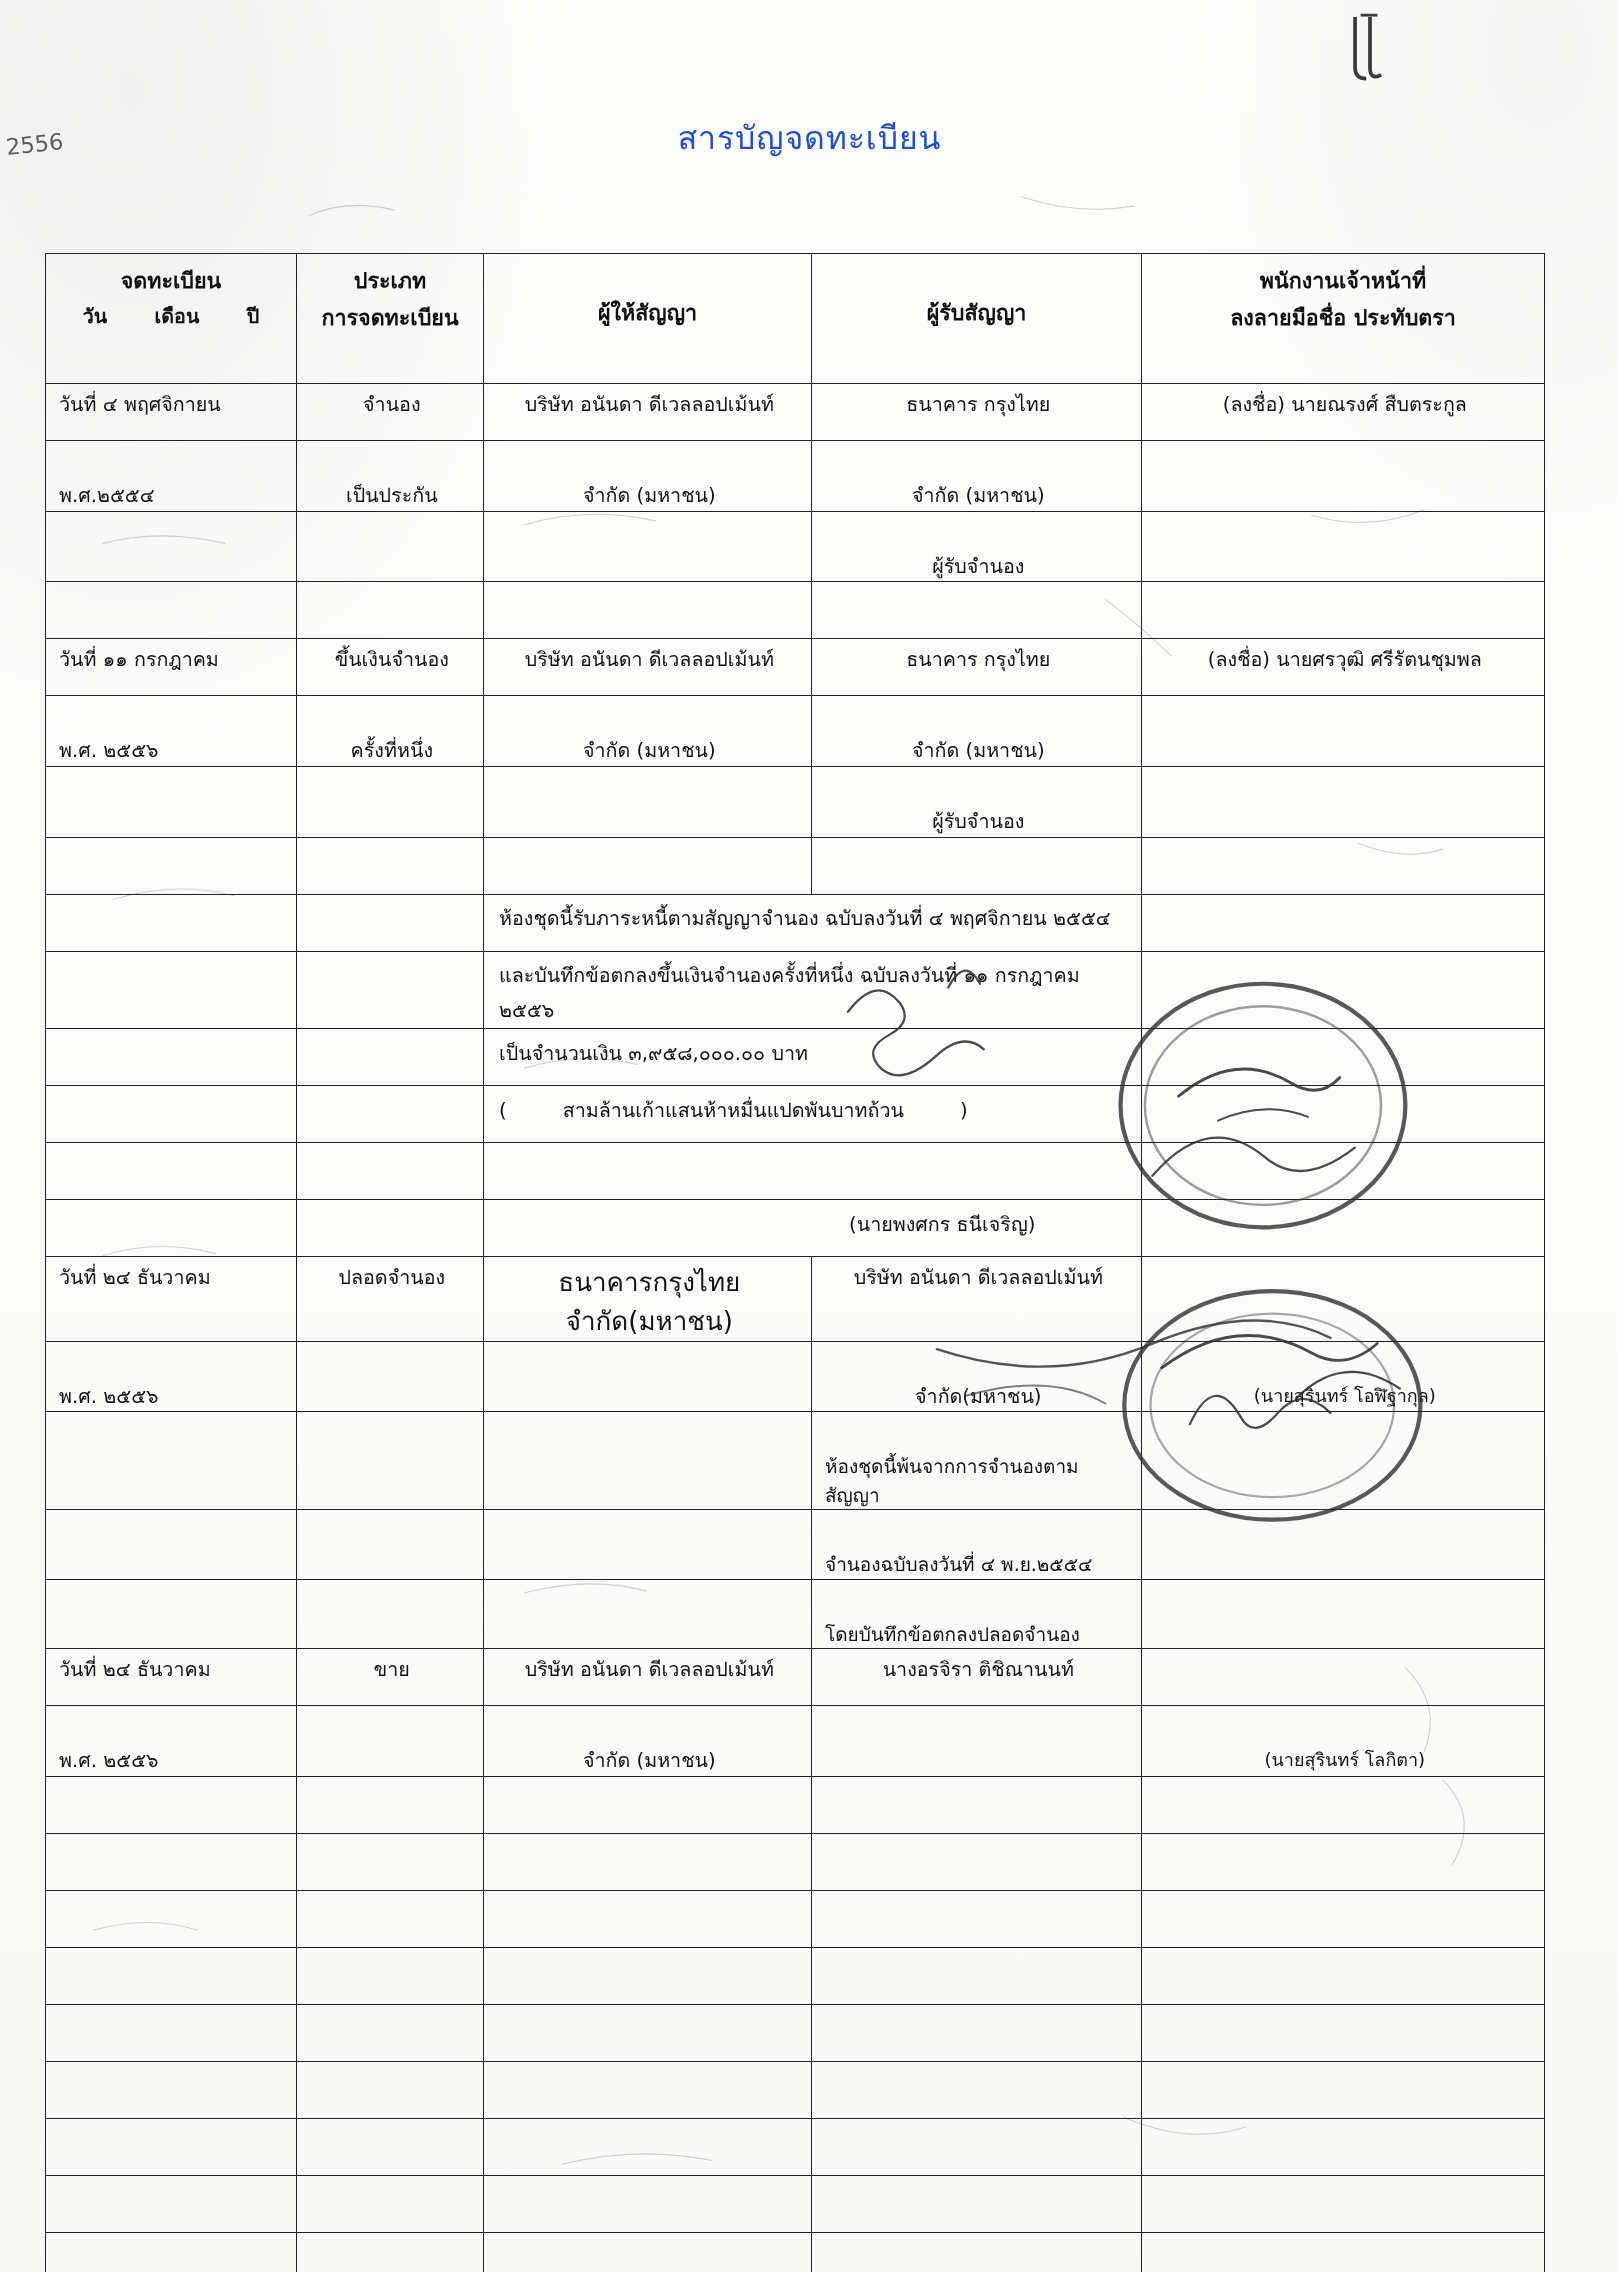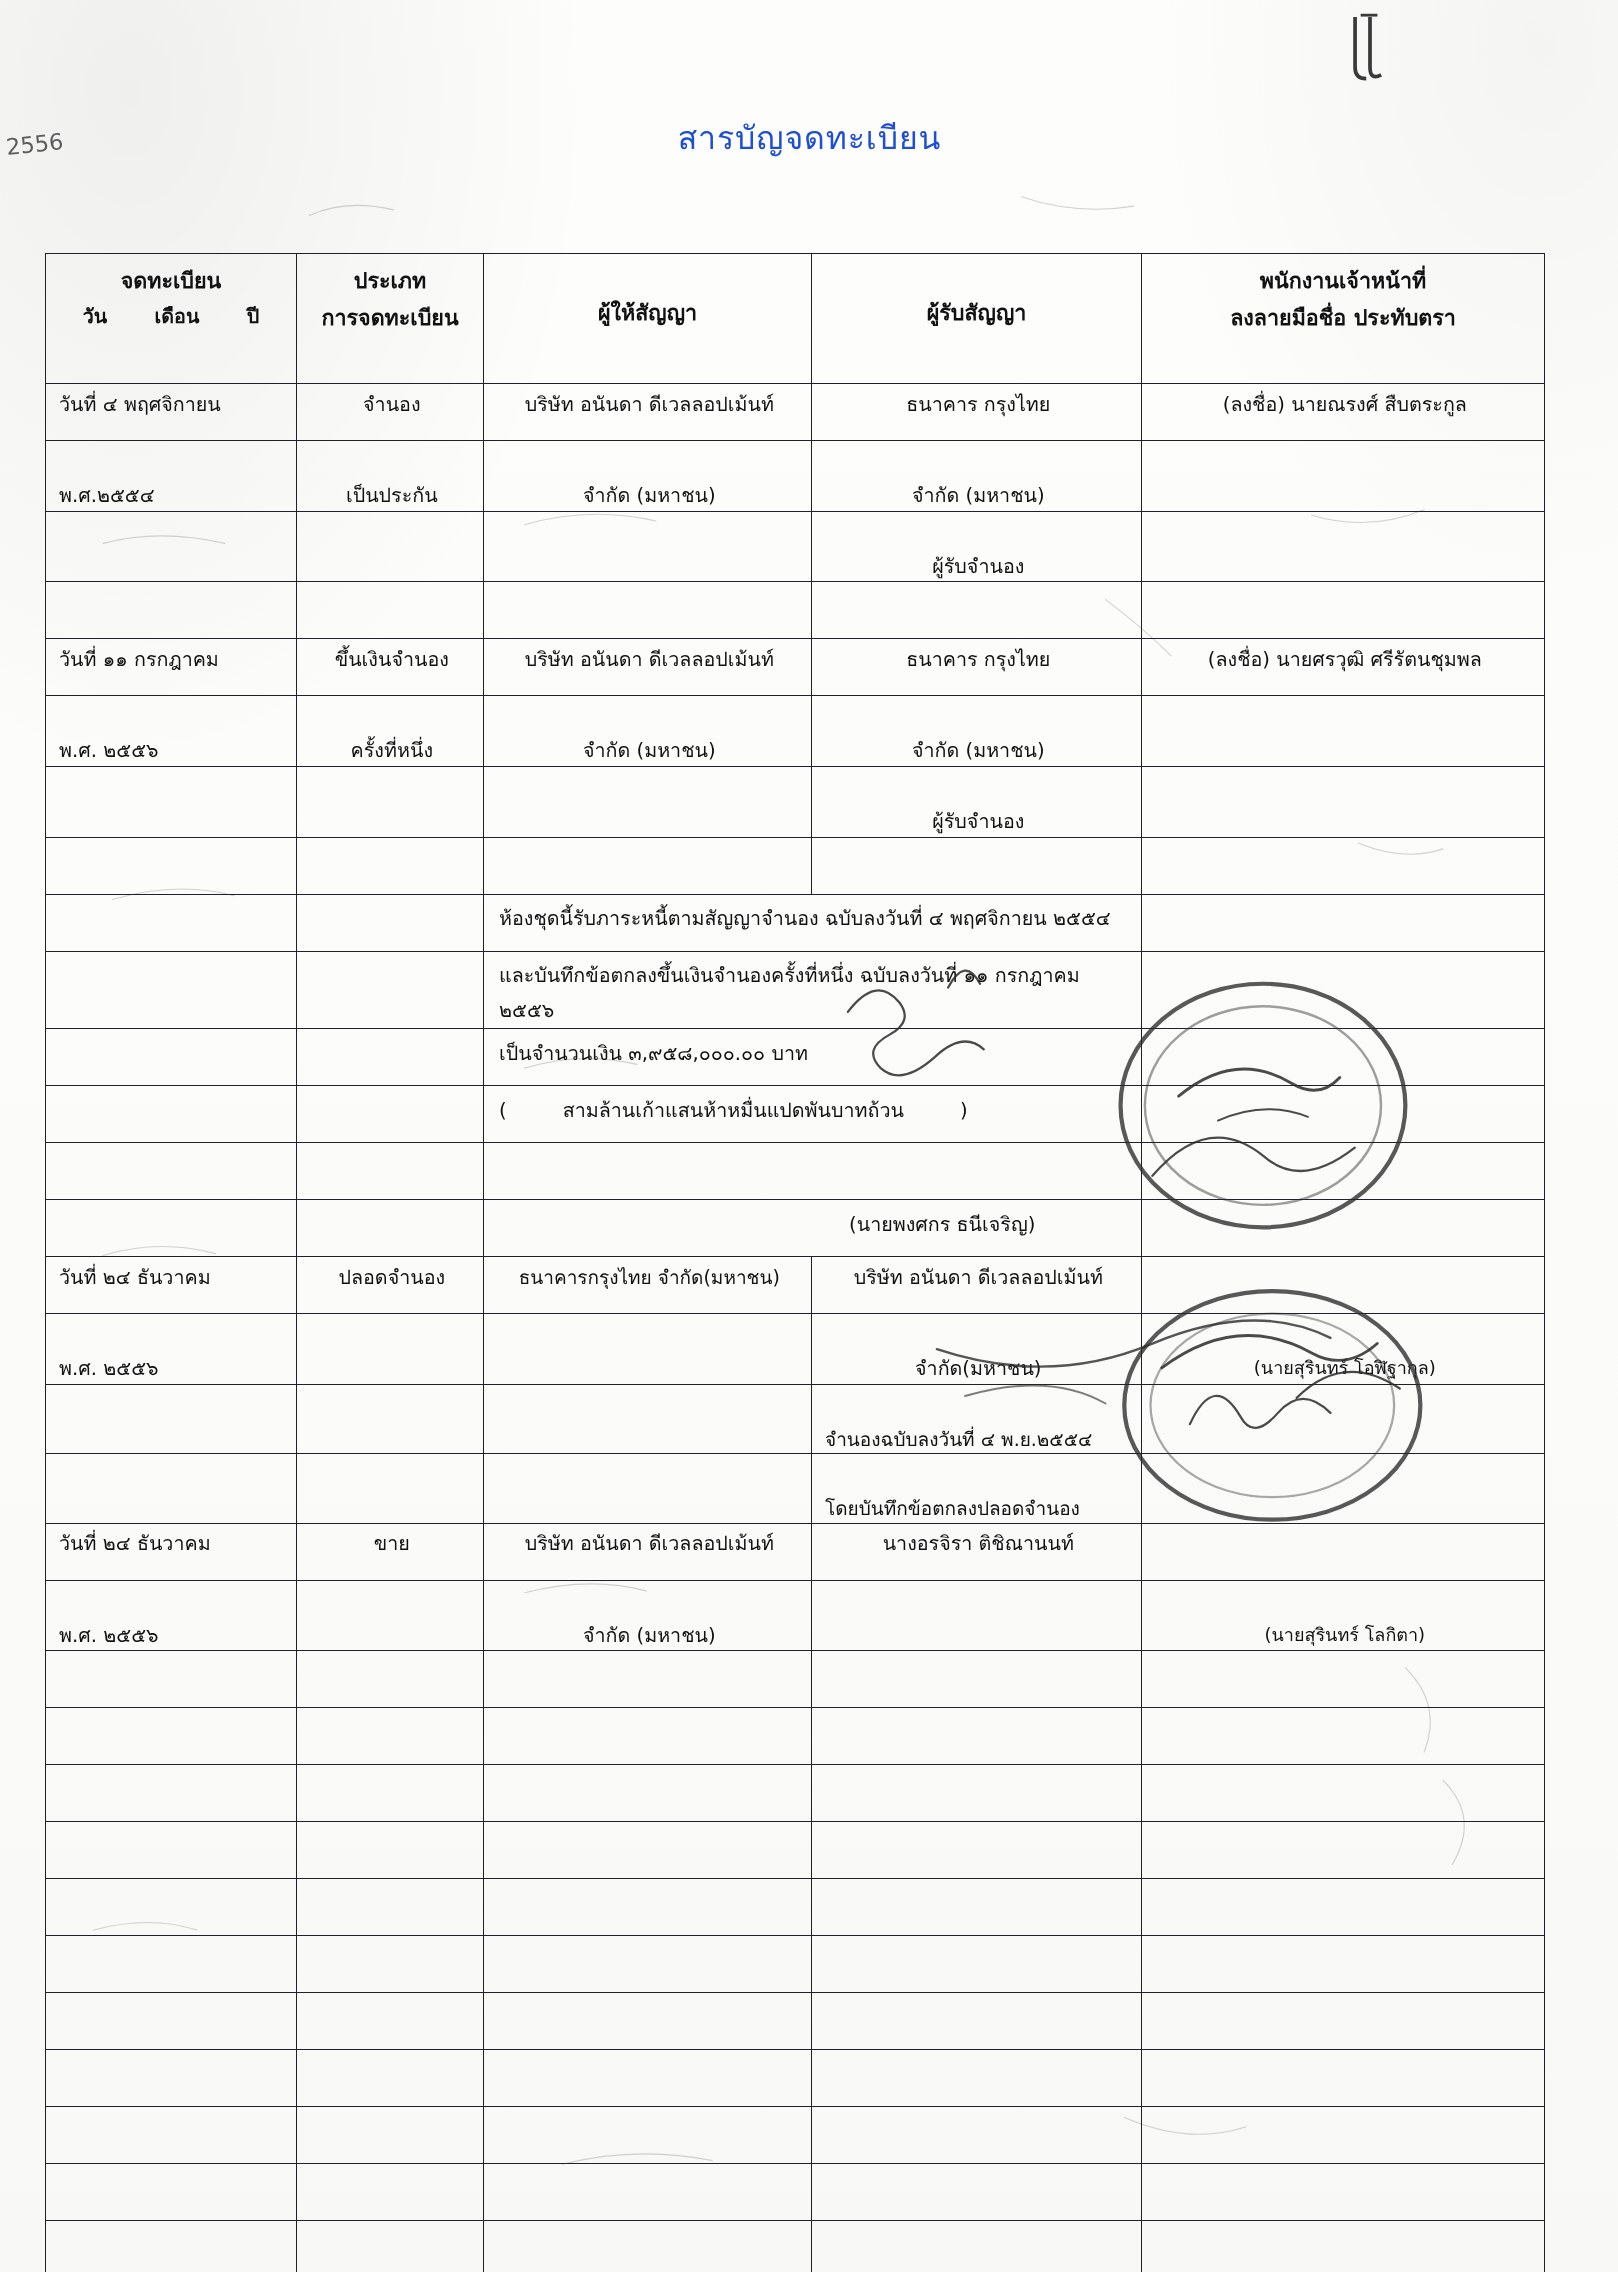--- a/index.html
+++ b/index.html
@@ -330,39 +330,48 @@
     </tr>
 
     <tr class="row-line">
       <td>
           <div class="cell-pad l">วันที่ ๒๔  ธันวาคม</div>
         </td>
       <td>
           <div class="cell-pad c">ปลอดจำนอง</div>
         </td>
       <td>
-          <div class="cell-pad c" style="font-size:19px">ธนาคารกรุงไทย จำกัด(มหาชน)</div>
+          <div class="cell-pad c" style="font-size:26px">ธนาคารกรุงไทย จำกัด(มหาชน)</div>
         </td>
       <td>
           <div class="cell-pad c">บริษัท อนันดา ดีเวลลอปเม้นท์</div>
         </td>
       <td></td>
     </tr>
     <tr class="row-line">
       <td>
           <div class="sub-line l">พ.ศ. ๒๕๕๖</div>
         </td>
       <td></td>
       <td></td>
       <td>
           <div class="sub-line c">จำกัด(มหาชน)</div>
         </td>
       <td>
           <div class="sub-line c" style="font-size:18px">(นายสุรินทร์ โอฬิฐากุล)</div>
         </td>
+    </tr>
+    <tr class="row-line">
+      <td></td>
+      <td></td>
+      <td></td>
+      <td>
+          <div class="sub-line l" style="font-size:19px">ห้องชุดนี้พ้นจากการจำนองตามสัญญา</div>
+        </td>
+      <td></td>
     </tr>
     <tr class="row-line">
       <td></td>
       <td></td>
       <td></td>
       <td>
           <div class="sub-line l" style="font-size:19px">จำนองฉบับลงวันที่ ๔ พ.ย.๒๕๕๔</div>
         </td>
       <td></td>
     </tr>

